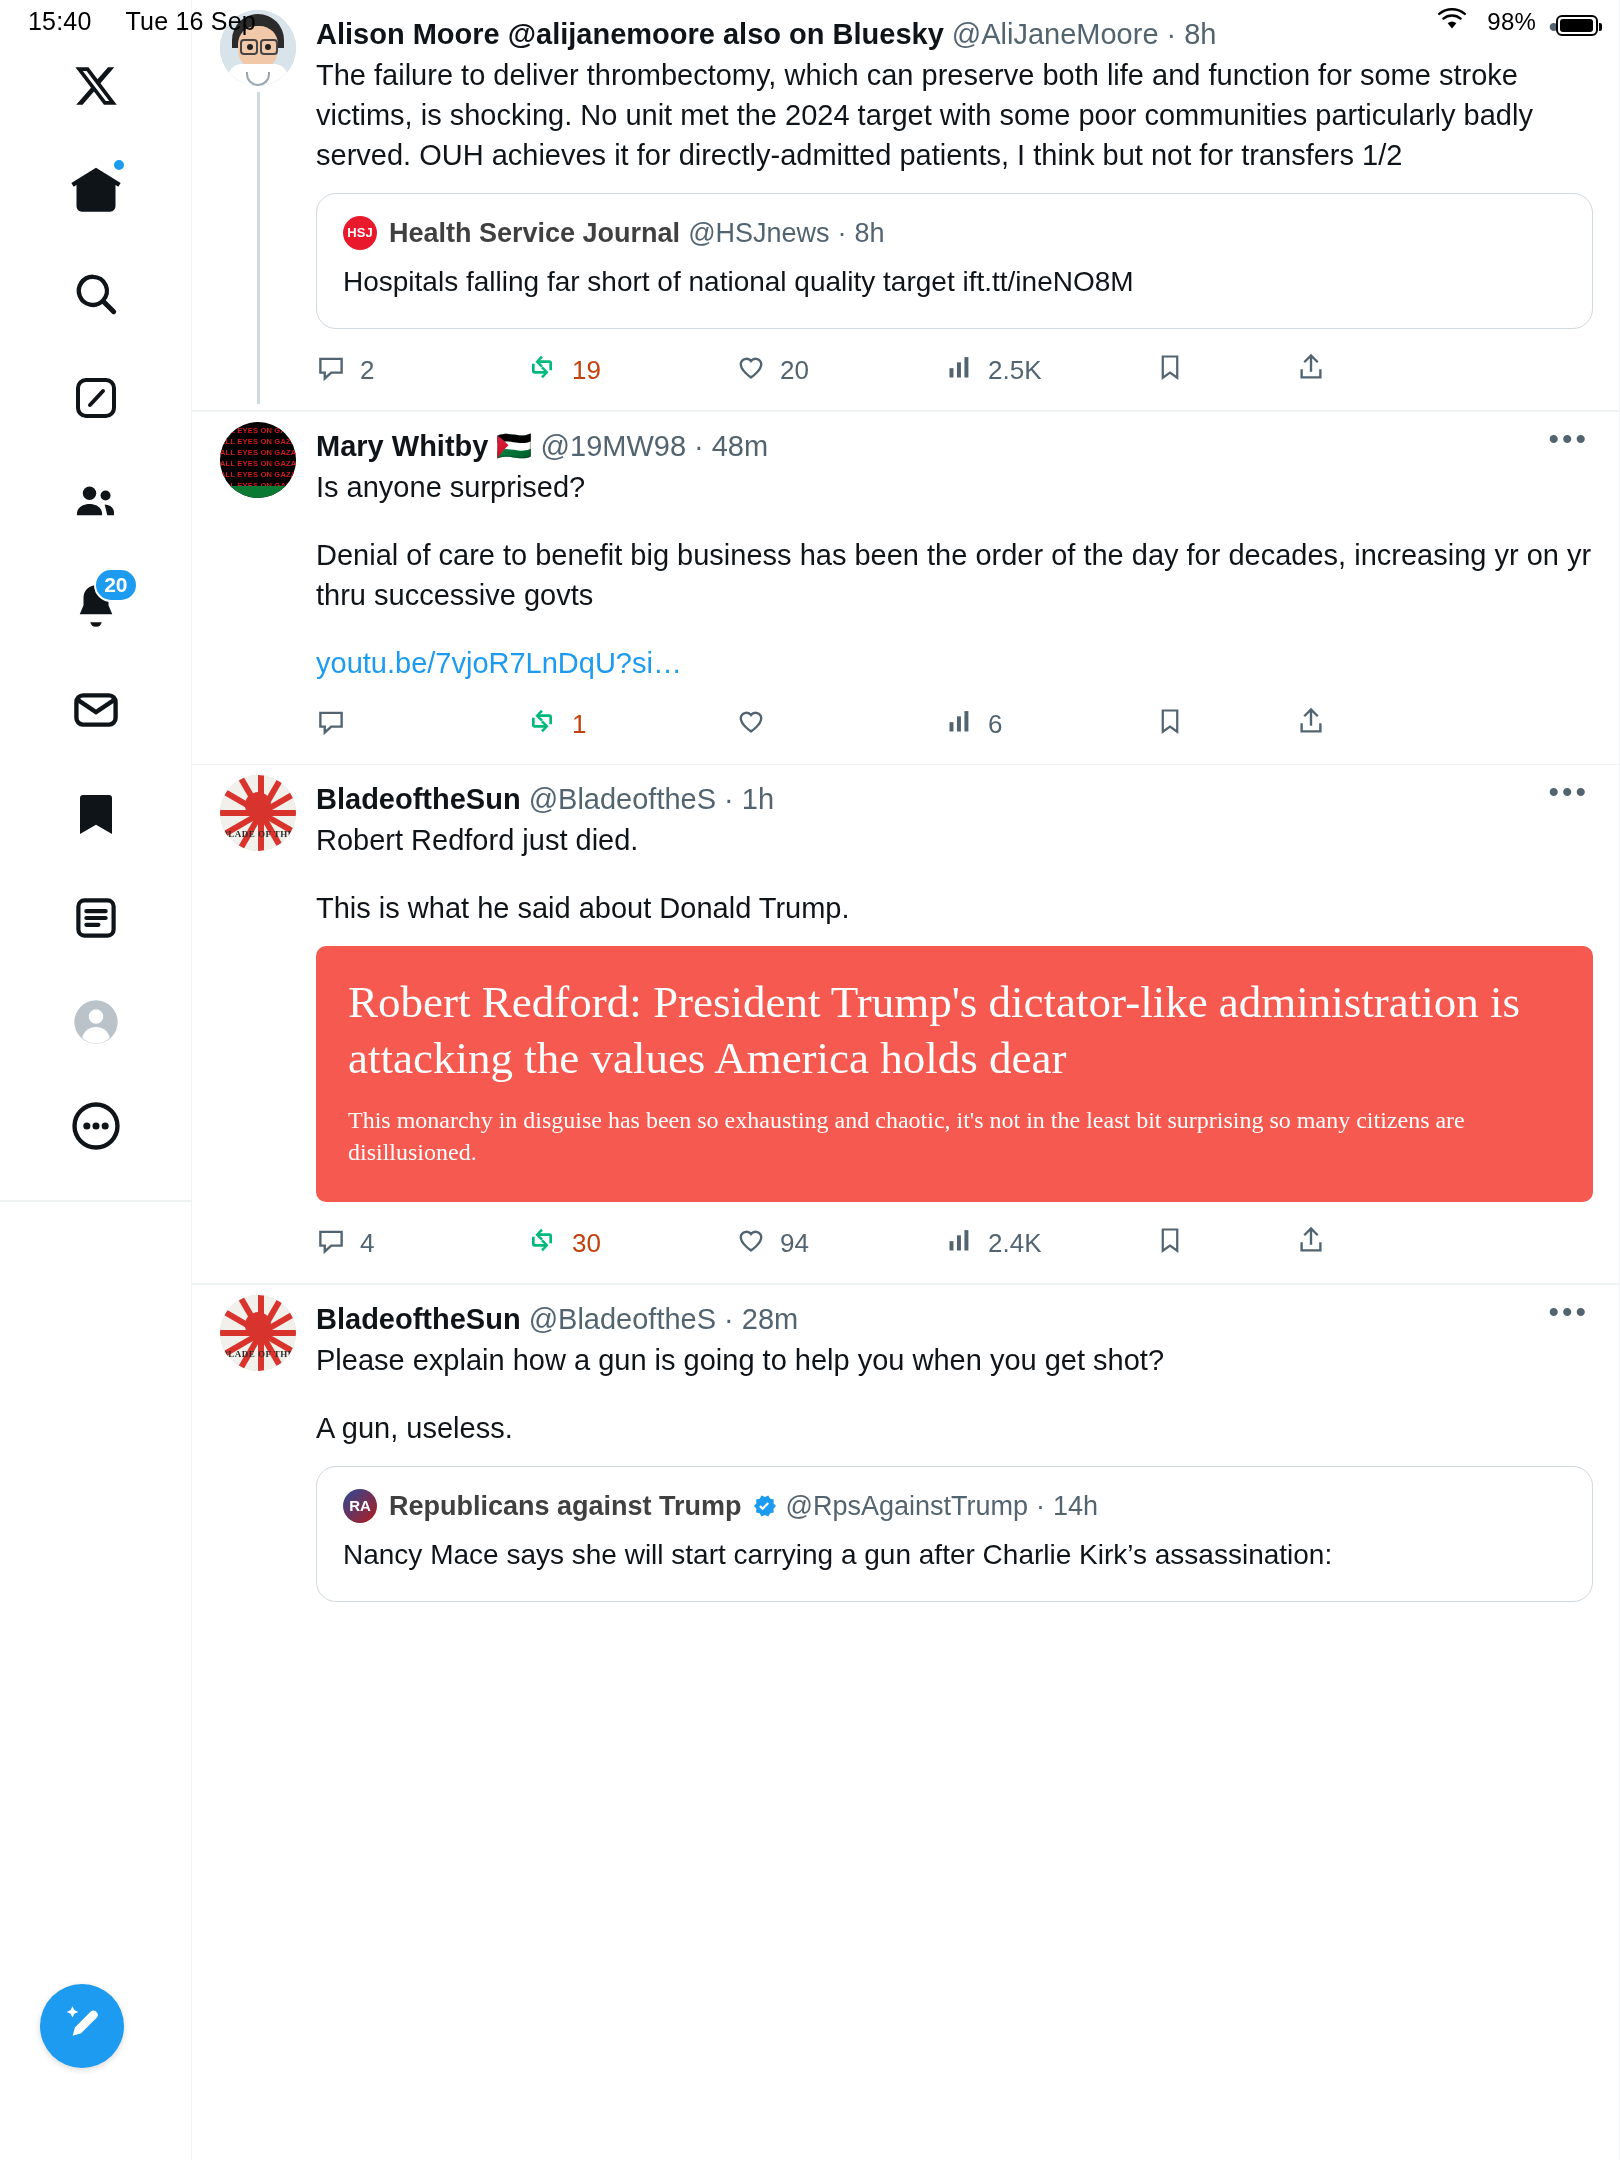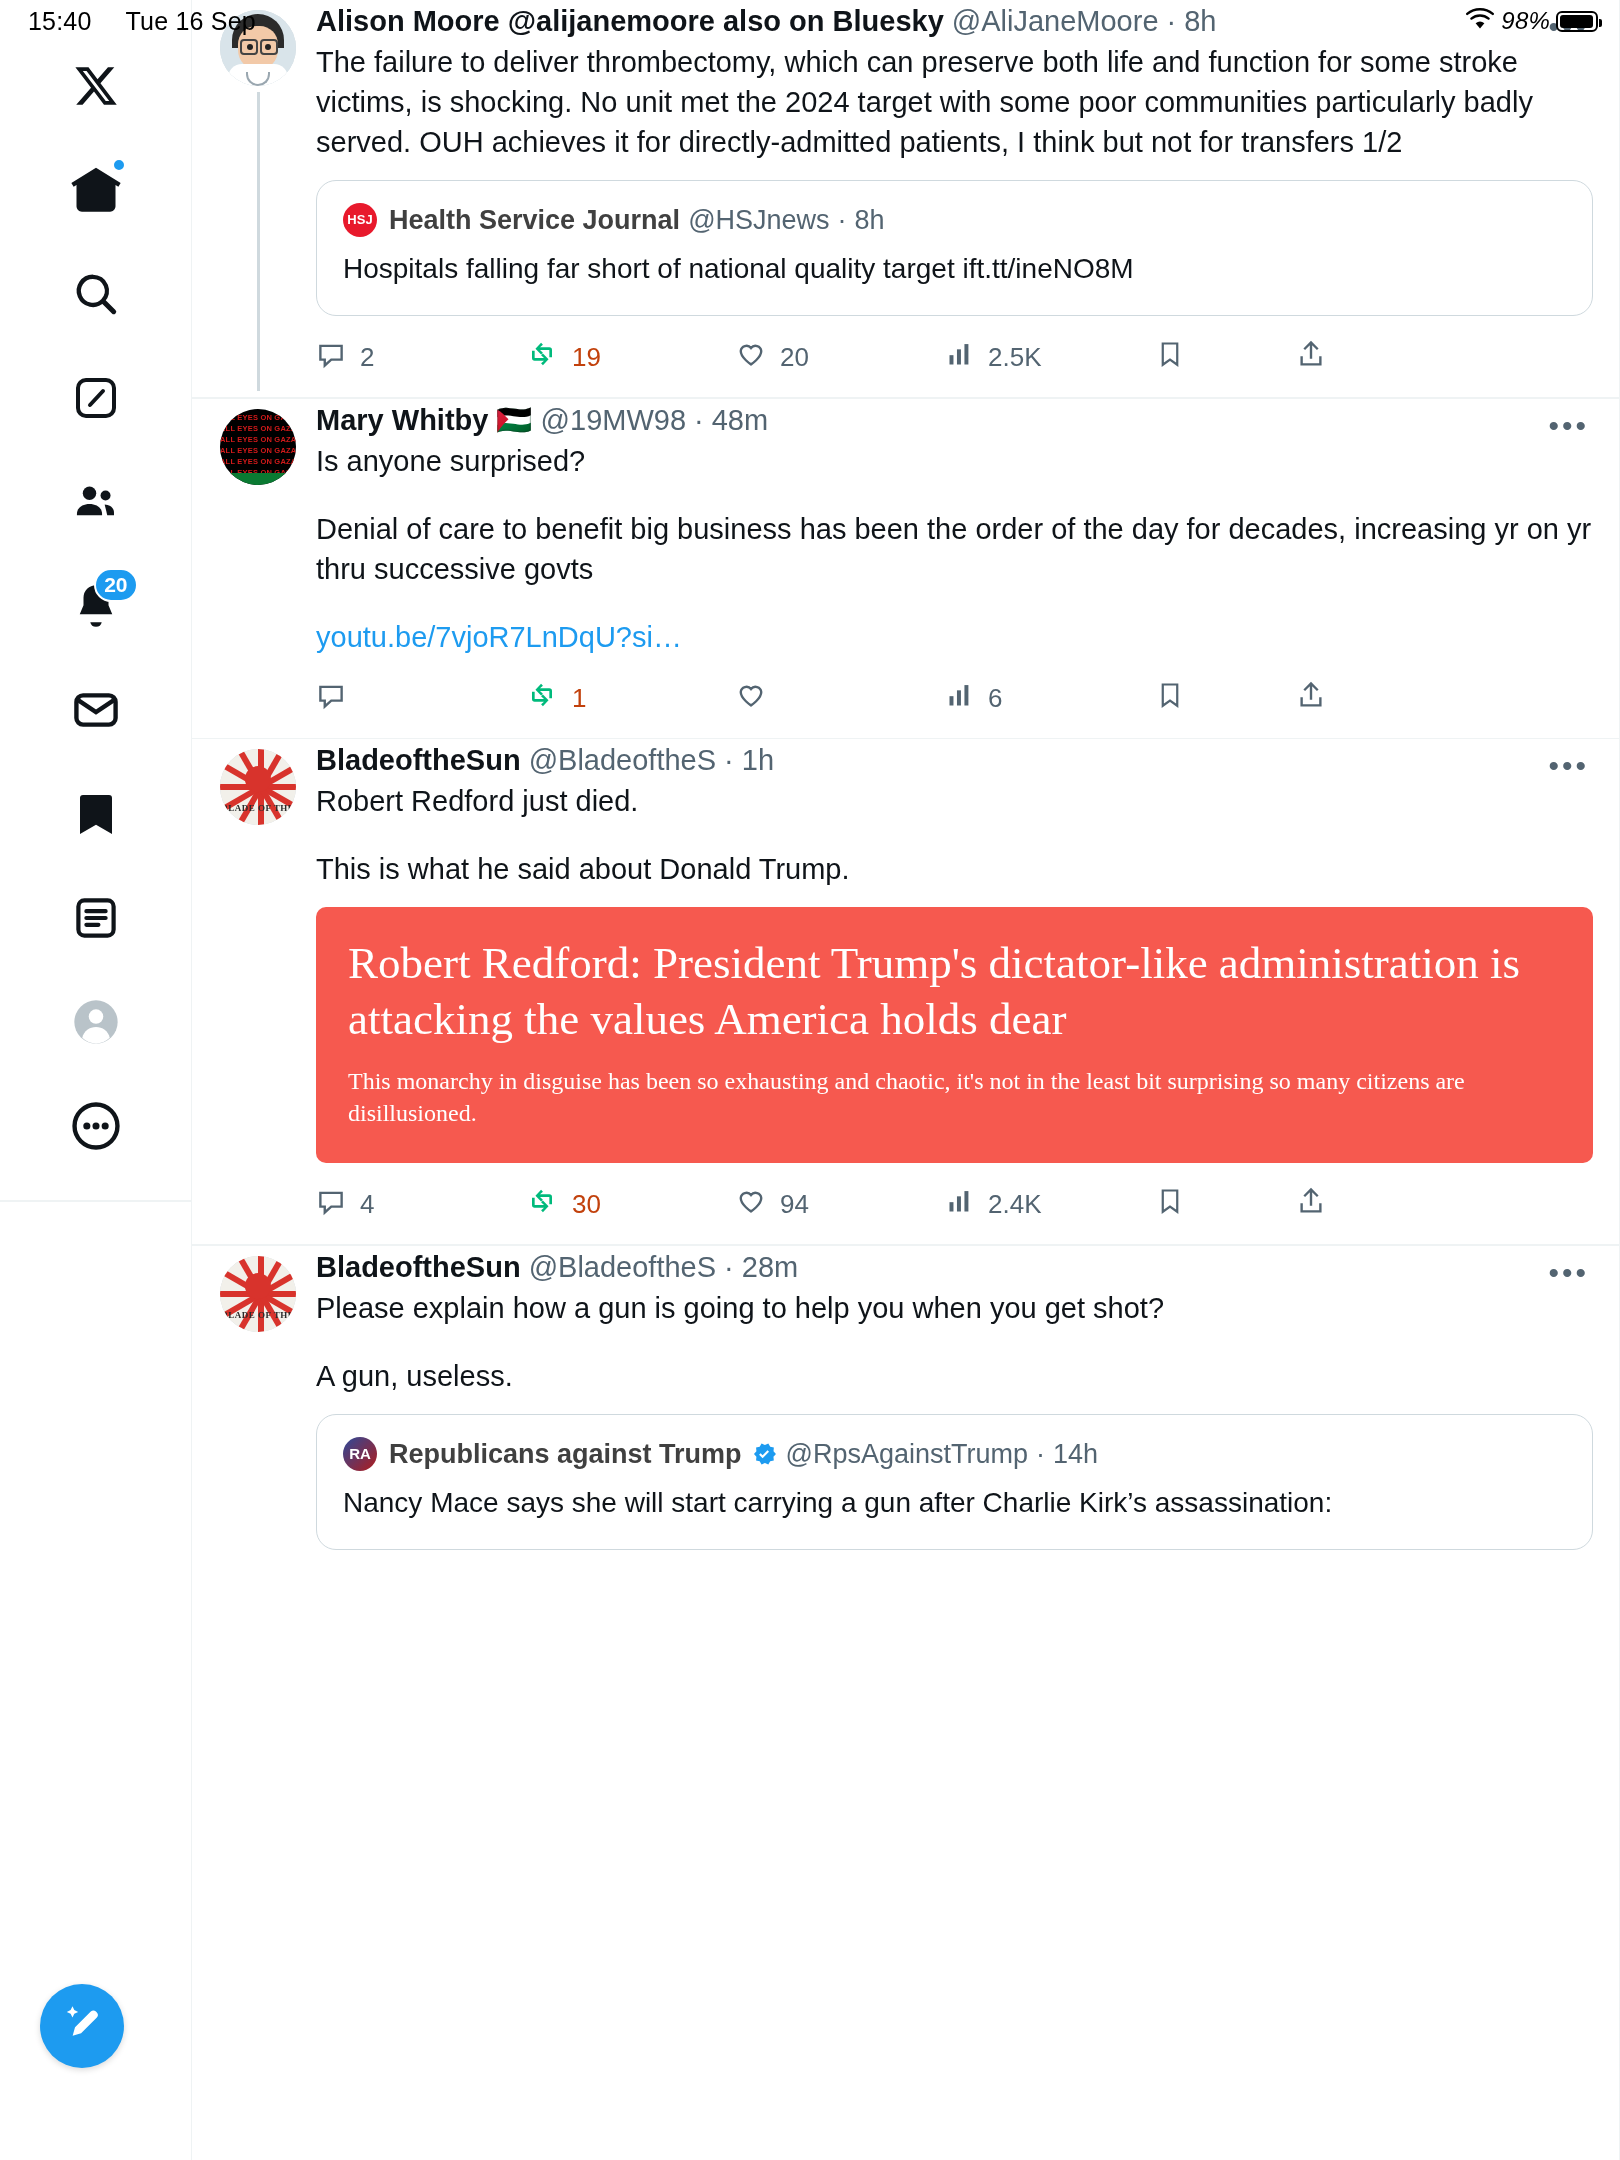--- a/index.html
+++ b/index.html
@@ -14,21 +14,21 @@
   .app { position: relative; width: 1620px; height: 2160px; display: flex; }
 
   
   .statusbar {
     position: absolute; top: 0; left: 0; width: 1620px; height: 42px;
     display: flex; align-items: center; z-index: 50;
     font-size: 25px; font-weight: 500; color: #000; letter-spacing: 0.2px;
   }
   .statusbar .clock { margin-left: 28px; }
   .statusbar .date { margin-left: 34px; }
-  .statusbar .right { margin-left: auto; display: flex; align-items: center; gap: 6px; margin-right: 22px; font-style: italic; }
+  .statusbar .right { margin-left: auto; display: flex; align-items: flex-end; gap: 20px; margin-right: 22px; }
   .batt-pct { font-size: 24px; font-weight: 500; }
   .batt-shell {
     width: 42px; height: 21px; border: 2.5px solid #000; border-radius: 6px;
     position: relative; display: flex; align-items: center; padding: 2px;
   }
   .batt-shell::after {
     content: ""; position: absolute; right: -6px; top: 6px; width: 3px; height: 8px;
     background: #000; border-radius: 0 2px 2px 0;
   }
   .batt-fill { height: 100%; width: 96%; background: #000; border-radius: 3px; }
@@ -77,21 +77,21 @@
 
   .avatar-col { width: 96px; min-width: 96px; position: relative; padding-top: 10px; }
   .avatar {
     width: 76px; height: 76px; border-radius: 50%; overflow: hidden; position: relative;
     background: #cfd9de;
   }
   .thread-line {
     position: absolute; left: 37px; top: 92px; bottom: -8px; width: 3px; background: #cfd9de;
   }
 
-  .body-col { flex: 1; min-width: 0; padding-top: 2px; padding-bottom: 6px; }
+  .body-col { flex: 1; min-width: 0; padding-top: 15px; padding-bottom: 6px; }
   .namerow { display: flex; align-items: baseline; flex-wrap: wrap; font-size: 29px; line-height: 38px; }
   .dispname { font-weight: 700; color: #0f1419; }
   .handle { color: #536471; font-weight: 400; margin-left: 8px; }
   .sep-dot { color: #536471; margin: 0 8px; }
   .time { color: #536471; }
   .more-btn {
     position: absolute; right: 30px; top: 18px; color: #536471;
     font-size: 30px; line-height: 18px; letter-spacing: 3px; cursor: pointer;
   }
   .tweet-text {

